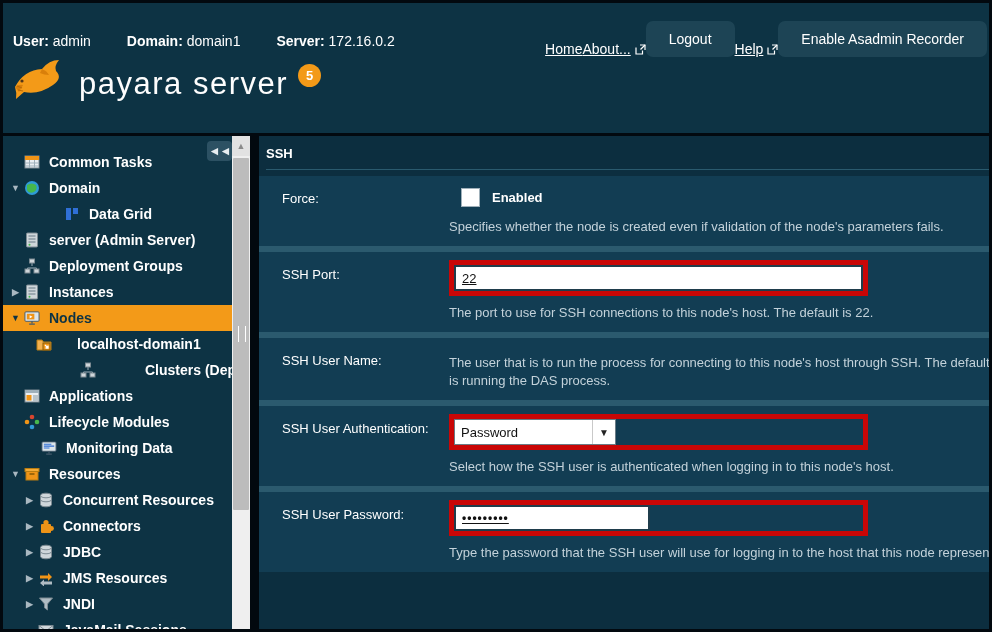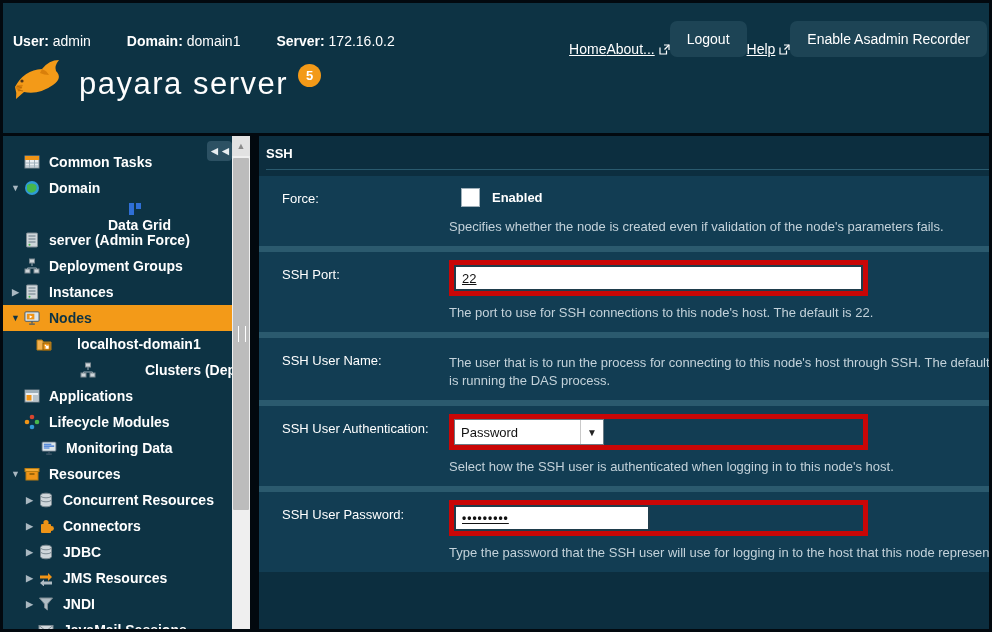--- a/index.html
+++ b/index.html
@@ -6,21 +6,21 @@
   .screen{position:relative;width:992px;height:632px;background:#02090f;overflow:hidden;
           font-family:"Liberation Sans",sans-serif;color:#fff;}
 
   
   .header{position:absolute;left:3px;top:3px;width:986px;height:130px;background:#0d3344;}
   .tb-left{position:absolute;left:10px;top:30px;display:flex;gap:36px;font-size:14px;white-space:nowrap;}
   .tb-left b{font-weight:bold;}
   .tb-right{position:absolute;right:2px;top:18px;display:flex;align-items:flex-end;}
   .tb-link{color:#fff;font-size:14px;text-decoration:underline;cursor:pointer;display:inline-flex;align-items:center;gap:4px;white-space:nowrap;}
   .tb-btn{background:#1d4455;border:none;border-radius:7px;color:#fff;font-size:14px;
-          padding:10px 17px;cursor:pointer;white-space:nowrap;font-family:inherit;}
+          padding:10px 23px;cursor:pointer;white-space:nowrap;font-family:inherit;}
   .ext-ic svg{display:block;}
   .brand{position:absolute;left:8px;top:54px;display:flex;align-items:center;}
   .brand-name{font-size:31px;font-weight:400;letter-spacing:1.5px;margin-left:12px;color:#fdfdfd;}
   .badge5{width:23px;height:23px;border-radius:50%;background:#f39a18;color:#fff;font-size:13px;font-weight:bold;
           display:flex;align-items:center;justify-content:center;margin-left:10px;transform:translateY(-9px);}
 
   
   .sidebar{position:absolute;left:3px;top:136px;width:229px;height:493px;background:#0d3344;overflow:hidden;}
   .collapse-btn{position:absolute;top:5px;right:0px;width:25px;height:20px;background:#2c5163;border-radius:4px;
                 color:#e8eef2;font-size:12px;display:flex;align-items:center;justify-content:center;cursor:pointer;letter-spacing:-1px;}
@@ -52,21 +52,21 @@
   .fctrl{display:flex;flex-direction:column;}
   .help{width:640px;font-size:13px;line-height:18px;color:#c3d2da;margin-top:8px;}
   .redbox{border:5px solid #c90606;width:419px;box-sizing:border-box;}
   .f-input{display:block;height:26px;box-sizing:border-box;border:2px solid #1f3d4c;background:#fff;color:#111;
            font-size:13px;font-family:inherit;padding:0 6px;outline:none;text-decoration:underline;}
   .w-full{width:100%;}
   .w-pass{width:196px;font-size:12px;letter-spacing:1px;font-weight:bold;}
   .chk-line{display:flex;align-items:center;height:26px;}
   .checkbox{width:17px;height:17px;background:#fff;border:1px solid #9fb0ba;margin-left:12px;cursor:pointer;}
   .chk-lbl{font-size:13px;font-weight:bold;margin-left:12px;}
-  .selectbox{width:150px;height:26px;box-sizing:border-box;border:1px solid #6a7b85;background:#fff;color:#111;
+  .selectbox{width:162px;height:26px;box-sizing:border-box;border:1px solid #6a7b85;background:#fff;color:#111;
              display:flex;align-items:center;font-size:13px;cursor:pointer;}
   .sel-txt{flex:1;padding-left:6px;}
   .sel-arrow{width:22px;text-align:center;font-size:10px;color:#222;border-left:1px solid #c9c9c9;align-self:stretch;
              display:flex;align-items:center;justify-content:center;}
 </style>
 </head>
 <body>
 
 <div class="screen">
 
@@ -133,40 +133,40 @@
         <div class="sb-item" style="padding-left: 4px;">
           <span class="exp">▼</span>
           <span class="sb-ic">
             <svg width="16" height="16" viewBox="0 0 16 16">
               <circle cx="8" cy="8" r="7" fill="#2f9bd6"></circle>
               <path d="M3 5 Q8 2 12 5 Q14 9 10 12 Q5 14 3 10 Z" fill="#46b84c"></path>
             </svg>
           </span>
           <span>Domain</span>
         </div>
-        <div class="sb-item" style="padding-left: 44px; flex-direction: column;">
+        <div class="sb-item" style="padding-left: 44px;">
           <span class="exp"></span>
           <span class="sb-ic">
             <svg width="16" height="16" viewBox="0 0 16 16">
               <rect x="2" y="2" width="5" height="12" fill="#2f6fd6"></rect>
               <rect x="9" y="2" width="5" height="6" fill="#2f6fd6"></rect>
             </svg>
           </span>
           <span>Data Grid</span>
         </div>
         <div class="sb-item" style="padding-left: 4px;">
           <span class="exp"></span>
           <span class="sb-ic">
             <svg width="16" height="16" viewBox="0 0 16 16">
               <rect x="2.5" y="1" width="11" height="14" rx="1" fill="#cfd6da" stroke="#7c8a92"></rect>
               <path d="M4.5 4 h7 M4.5 7 h7 M4.5 10 h7" stroke="#8a99a2" stroke-width="1.3"></path>
               <circle cx="5.5" cy="12.8" r="1" fill="#46b84c"></circle>
             </svg>
           </span>
-          <span>server (Admin Force)</span>
+          <span>server (Admin Server)</span>
         </div>
         <div class="sb-item" style="padding-left: 4px;">
           <span class="exp"></span>
           <span class="sb-ic">
             <svg width="16" height="16" viewBox="0 0 16 16">
               <path d="M8 5 v3 M3.5 12 v-2 h9 v2" fill="none" stroke="#9fb0ba"></path>
               <rect x="5.5" y="1" width="5" height="4" fill="#cfd6da" stroke="#7c8a92"></rect>
               <rect x="1" y="11" width="5" height="4" fill="#cfd6da" stroke="#7c8a92"></rect>
               <rect x="10" y="11" width="5" height="4" fill="#cfd6da" stroke="#7c8a92"></rect>
             </svg>

